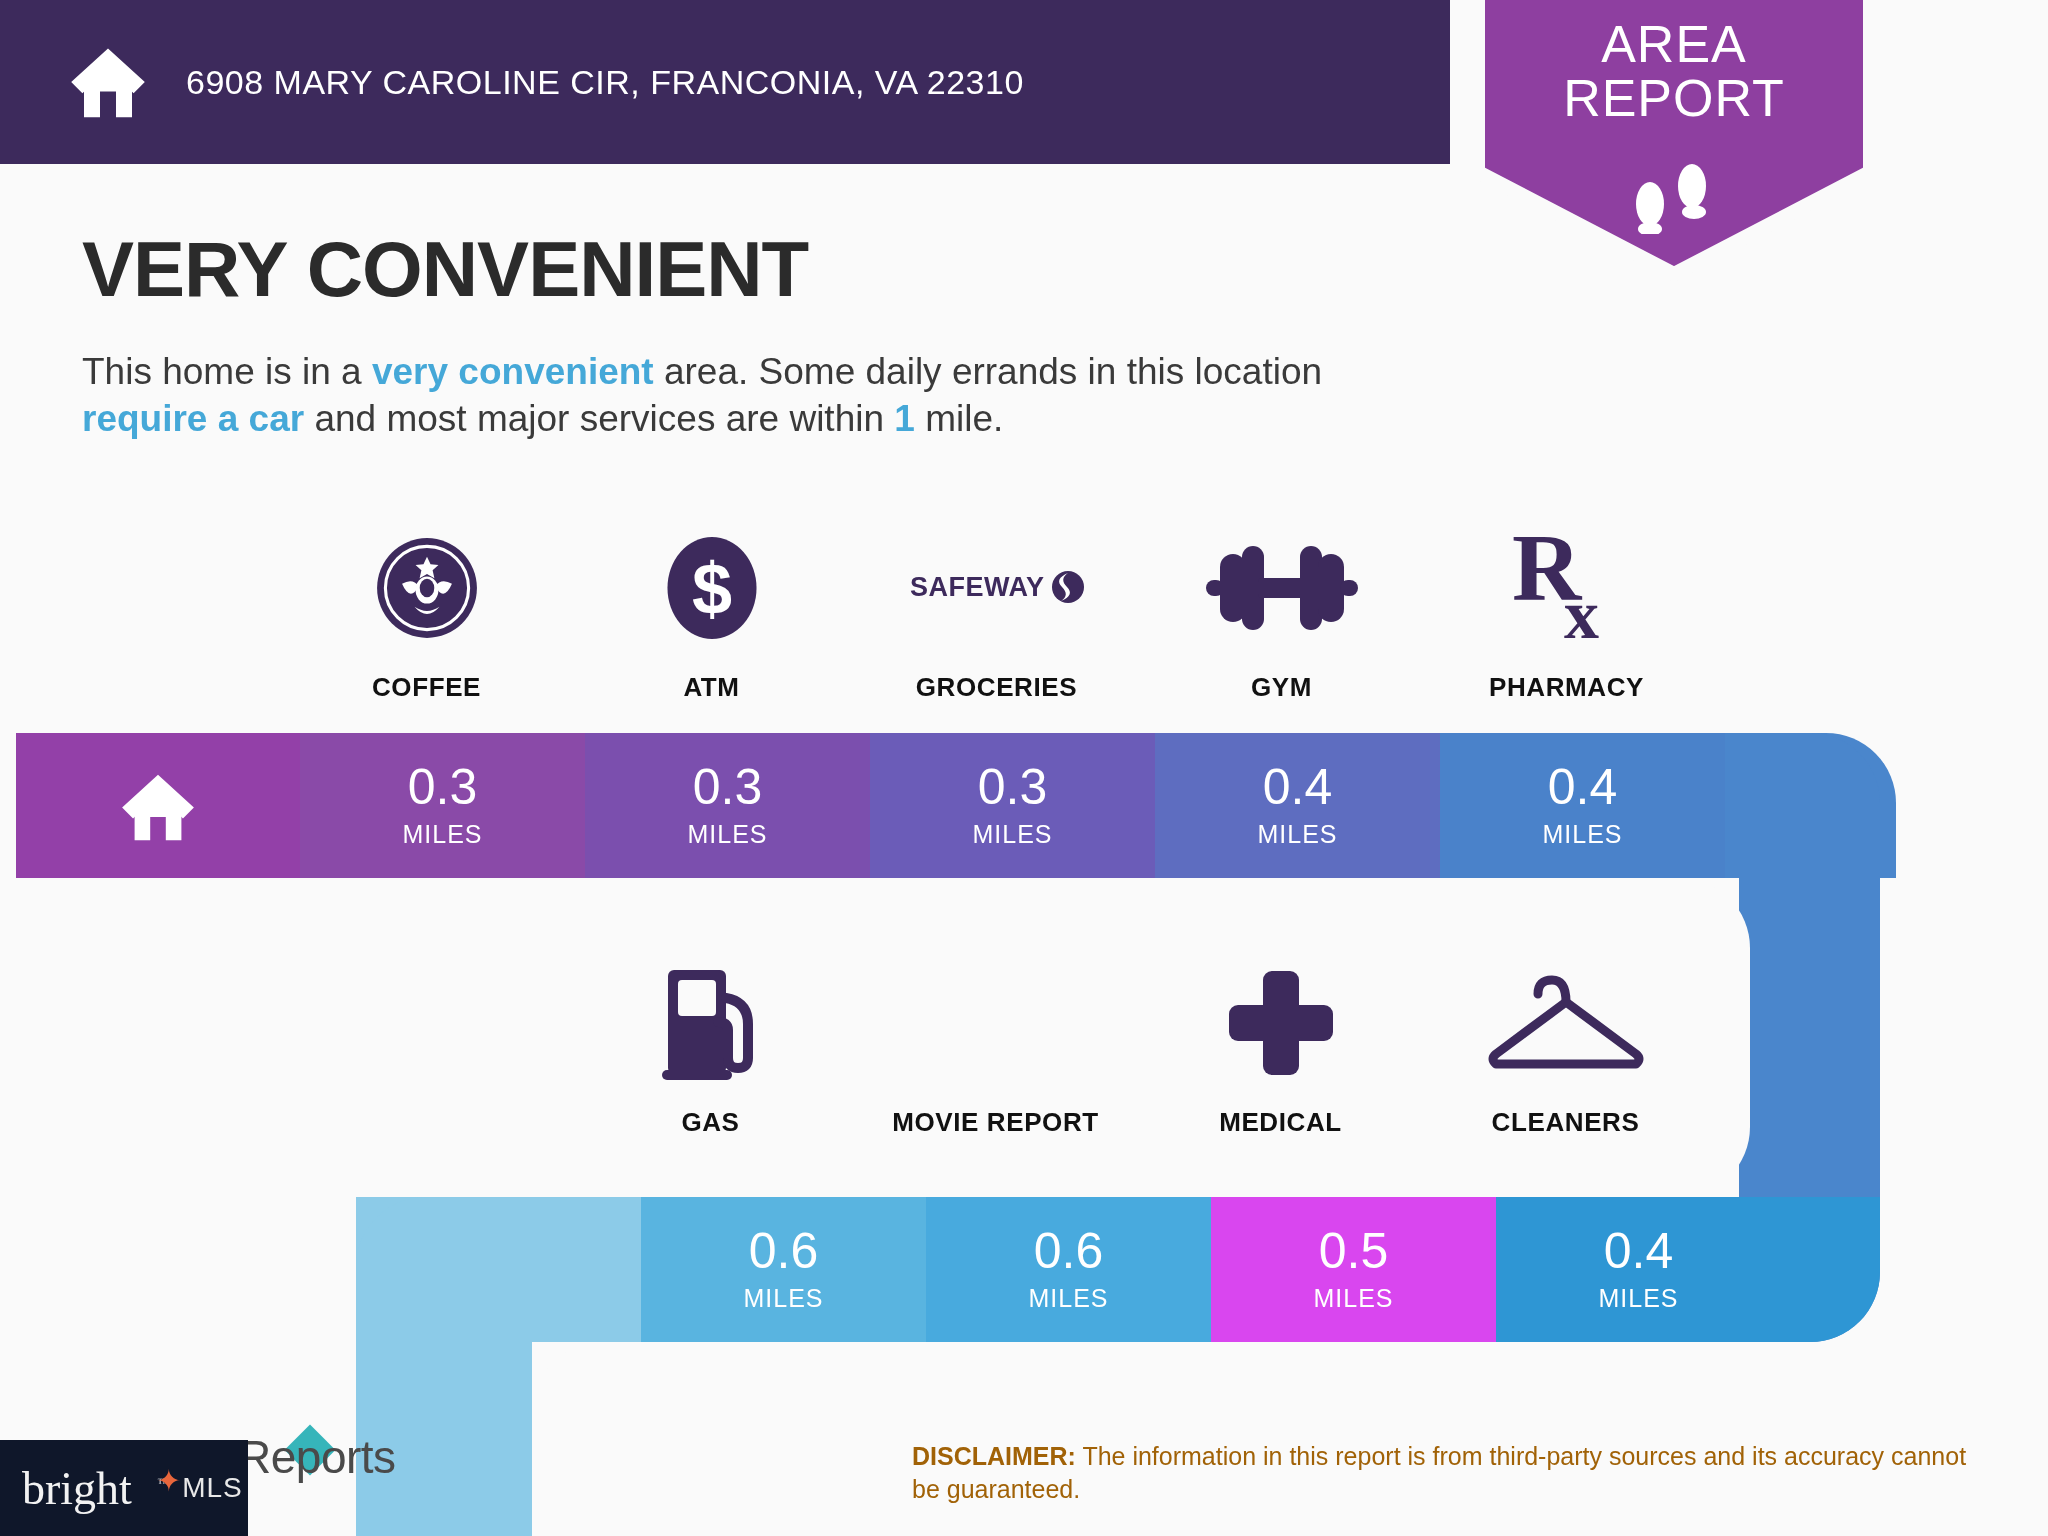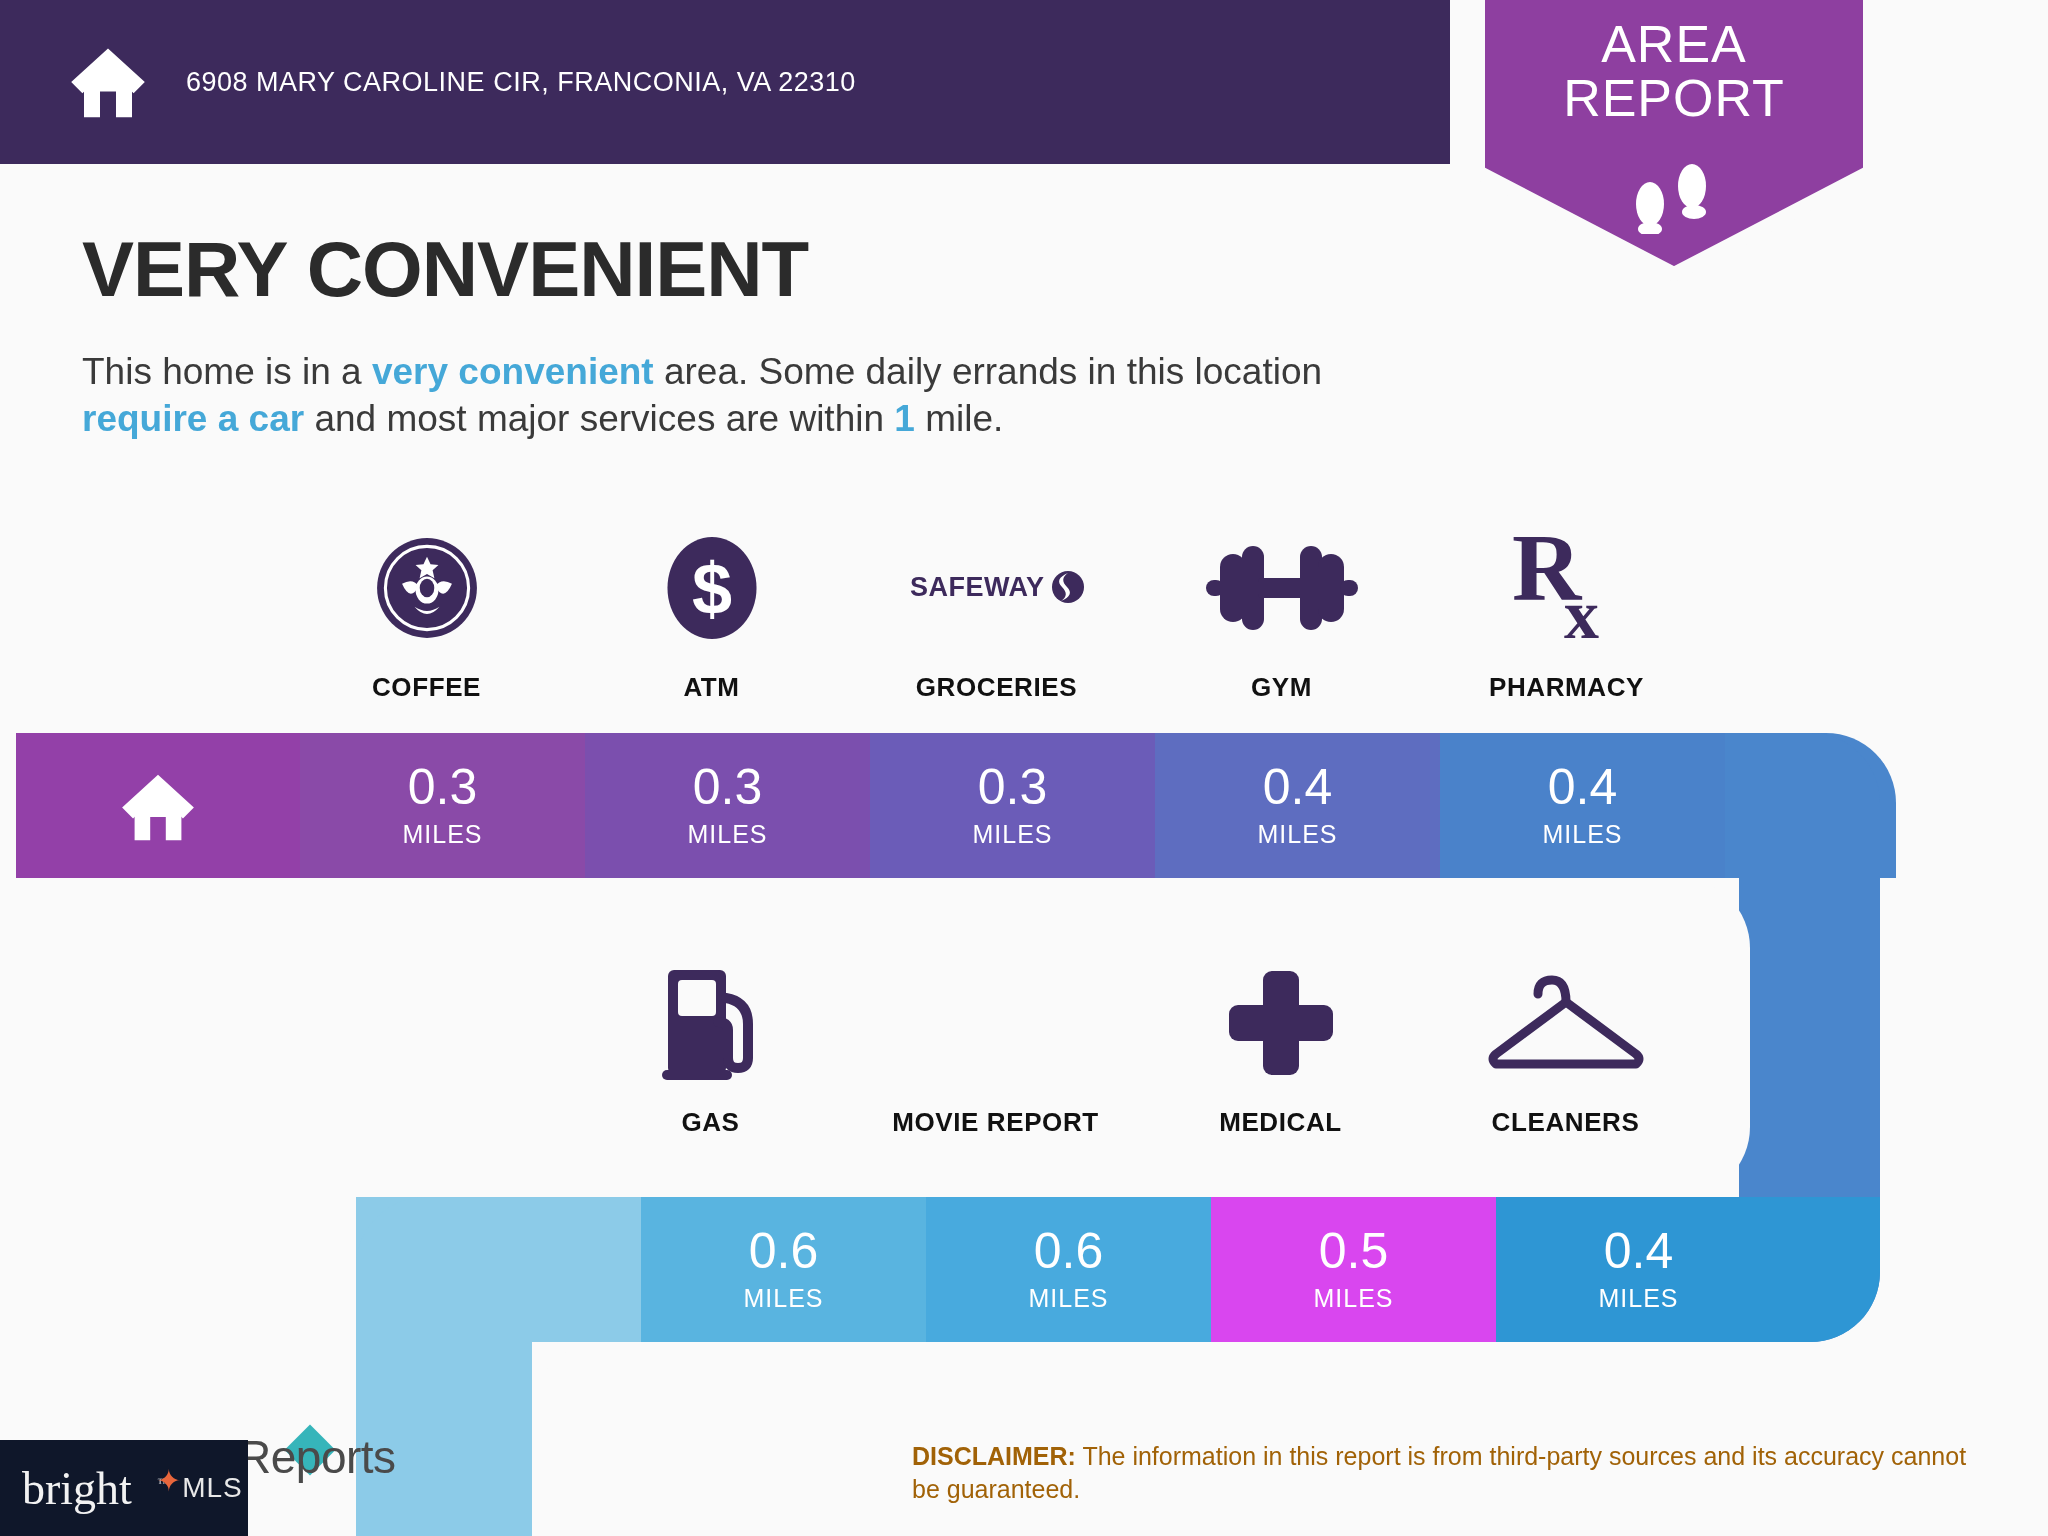--- a/index.html
+++ b/index.html
@@ -15,21 +15,21 @@
   #header {
     position: absolute; left: 0; top: 0;
     width: 1450px; height: 164px;
     background: #3d2a5c;
     display: flex; align-items: center;
     padding-left: 68px;
   }
   #home-icon { width: 80px; height: 80px; flex: 0 0 auto; }
   #address {
     color: #ffffff;
-    font-size: 27px;
+    font-size: 34px;
     letter-spacing: 0.5px;
     margin-left: 38px;
     white-space: nowrap;
     font-weight: 400;
   }
 
   
   #badge {
     position: absolute; left: 1468px; top: -8px;
     width: 412px; height: 290px;

